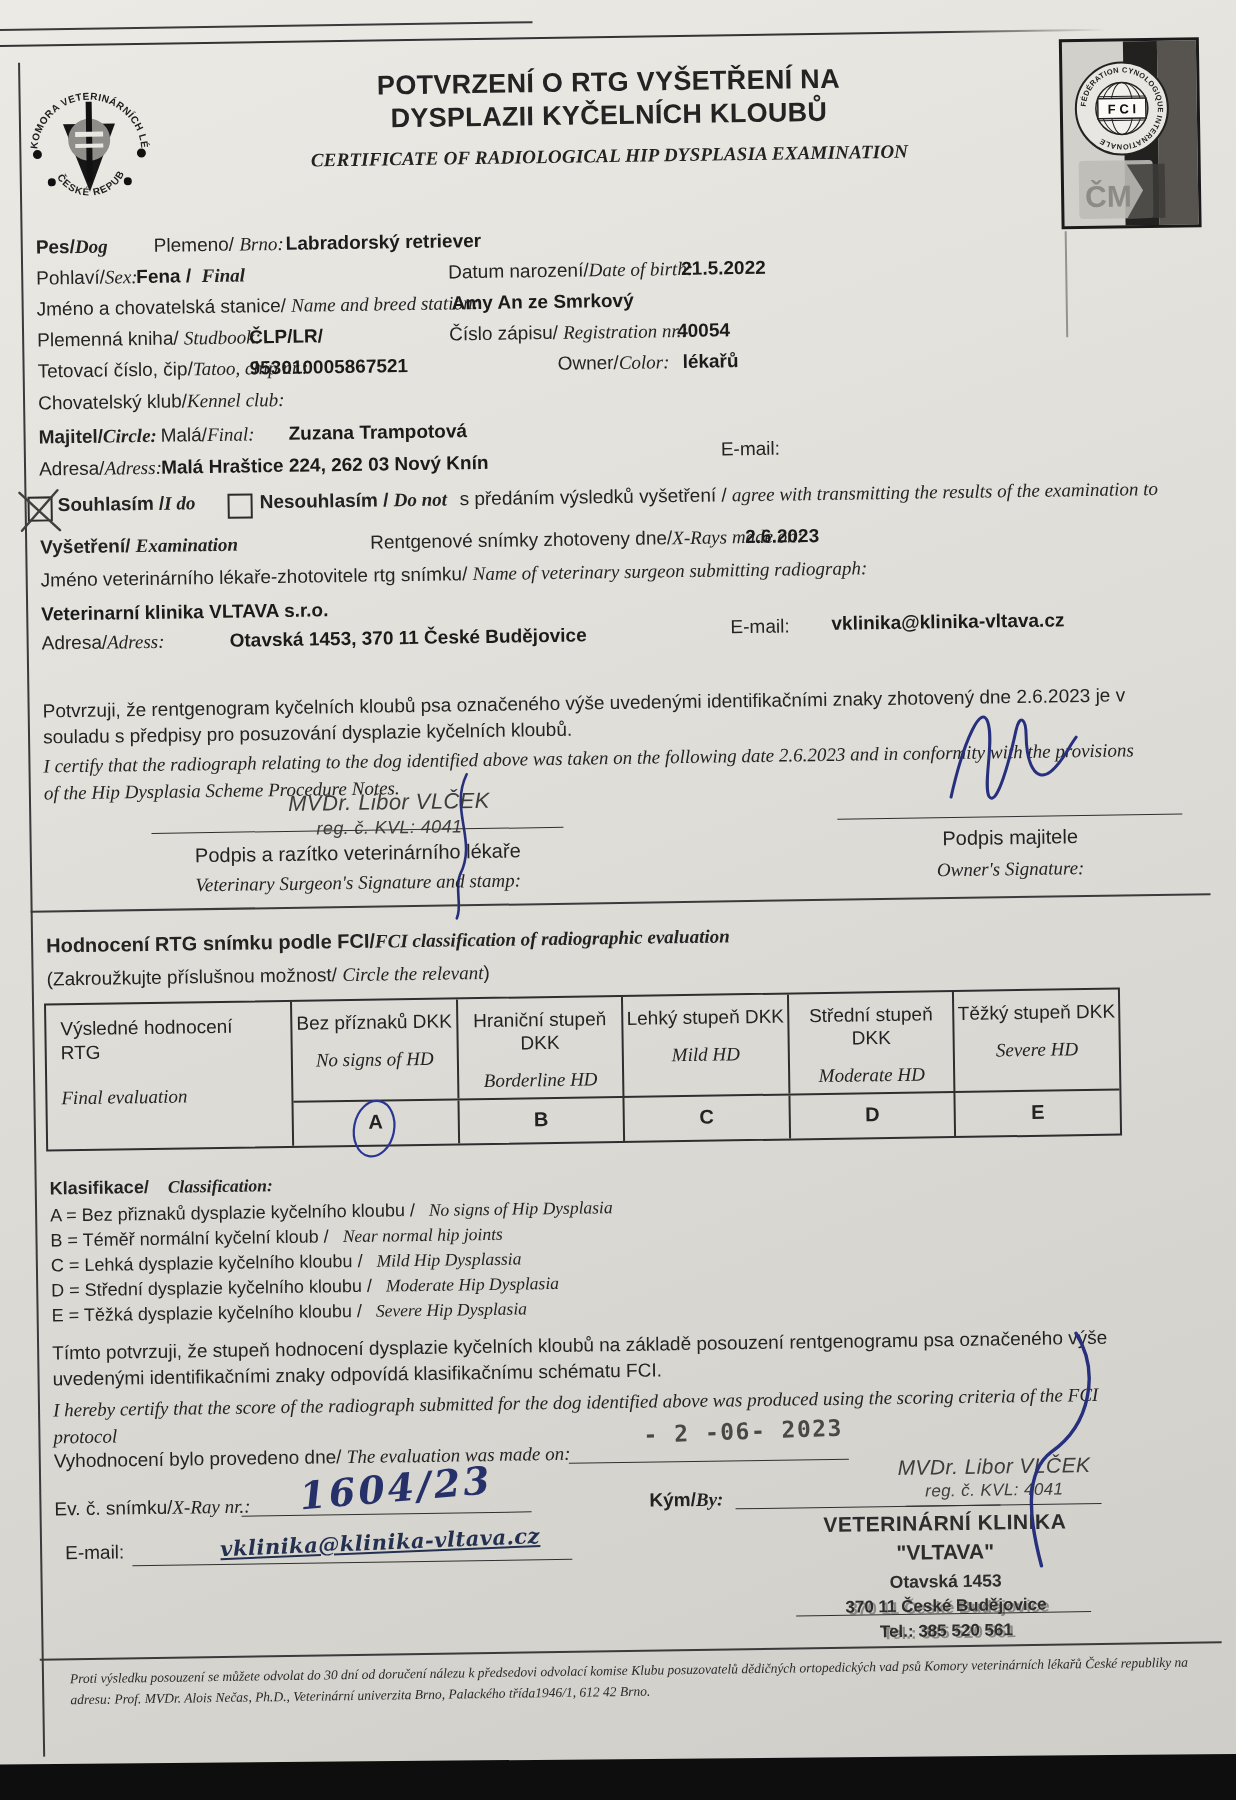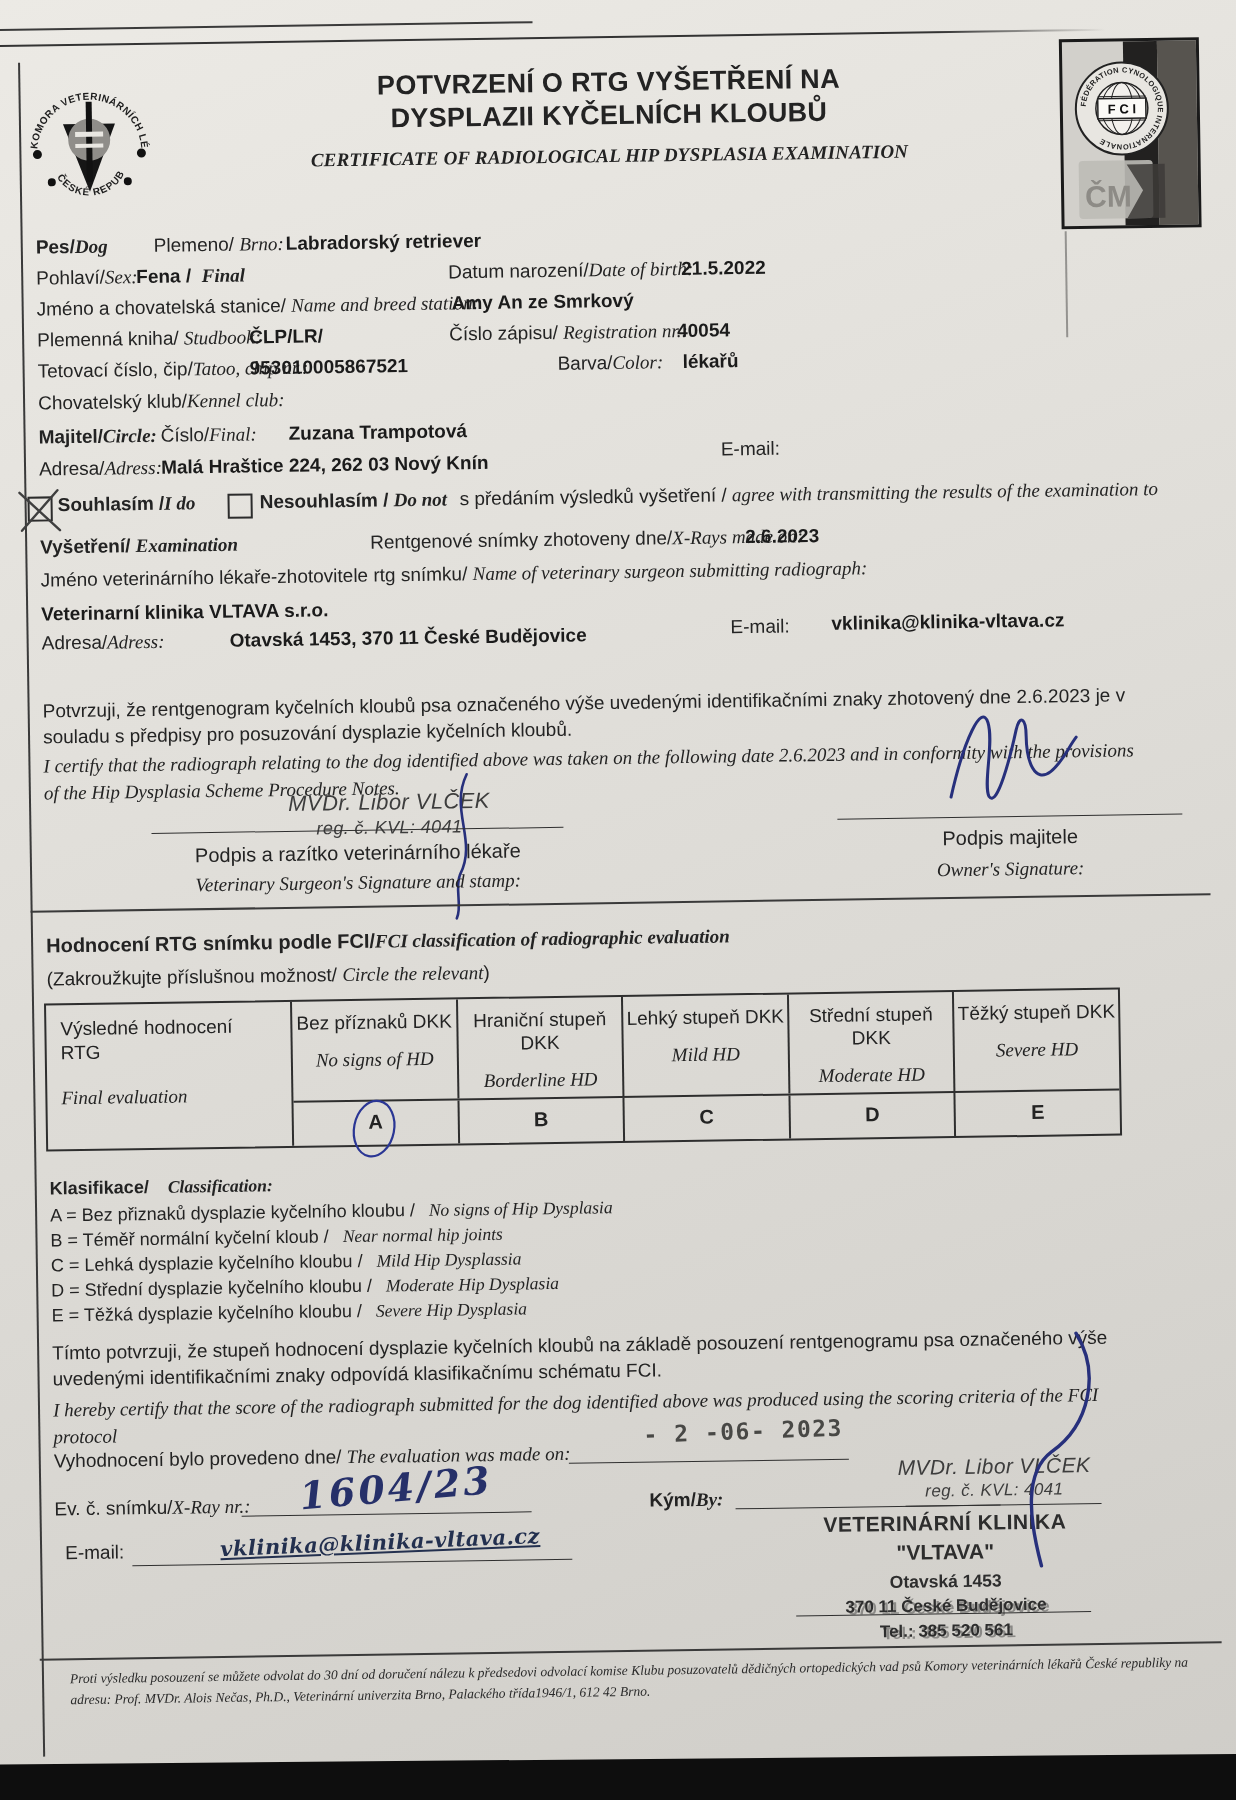--- a/index.html
+++ b/index.html
@@ -130,29 +130,29 @@
     </div>
     <div class="row" style="top:93px;">
       <span style="left:0;"><span class="cs lbl">Plemenná kniha/</span> <span class="en">Studbook:</span></span>
       <span style="left:212px;" class="val">ČLP/LR/</span>
       <span style="left:412px;"><span class="cs lbl">Číslo zápisu/</span> <span class="en">Registration nr.:</span></span>
       <span style="left:640px;" class="val">40054</span>
     </div>
     <div class="row" style="top:124px;">
       <span style="left:0;"><span class="cs lbl">Tetovací číslo, čip/</span><span class="en">Tatoo, chip nr.:</span></span>
       <span style="left:212px;" class="val">953010005867521</span>
-      <span style="left:520px;"><span class="cs lbl">Barva/</span><span class="en">Color:</span></span>
+      <span style="left:520px;"><span class="cs lbl">Owner/</span><span class="en">Color:</span></span>
       <span style="left:645px;" class="val">lékařů</span>
     </div>
     <div class="row" style="top:156px;">
       <span style="left:0;"><span class="cs lbl">Chovatelský klub/</span><span class="en">Kennel club:</span></span>
     </div>
     <div class="row" style="top:190px;">
       <span style="left:0;"><span class="cs b">Majitel/</span><span class="en b">Circle:</span></span>
-      <span style="left:122px;"><span class="cs lbl">Číslo/</span><span class="en">Final:</span></span>
+      <span style="left:122px;"><span class="cs lbl">Malá/</span><span class="en">Final:</span></span>
       <span style="left:250px;" class="val">Zuzana Trampotová</span>
     </div>
     <div class="row" style="top:222px;">
       <span style="left:0;"><span class="cs lbl">Adresa/</span><span class="en">Adress:</span></span>
       <span style="left:122px;" class="val">Malá Hraštice 224, 262 03 Nový Knín</span>
       <span style="left:682px;top:-10px;" class="lbl">E-mail:</span>
     </div>
     <div class="row" style="top:258px;">
       <span class="cb" style="left:-12px;top:2px;"></span>
       <svg class="abs" style="left:-24px;top:-8px;" width="46" height="46" viewBox="0 0 46 46">

